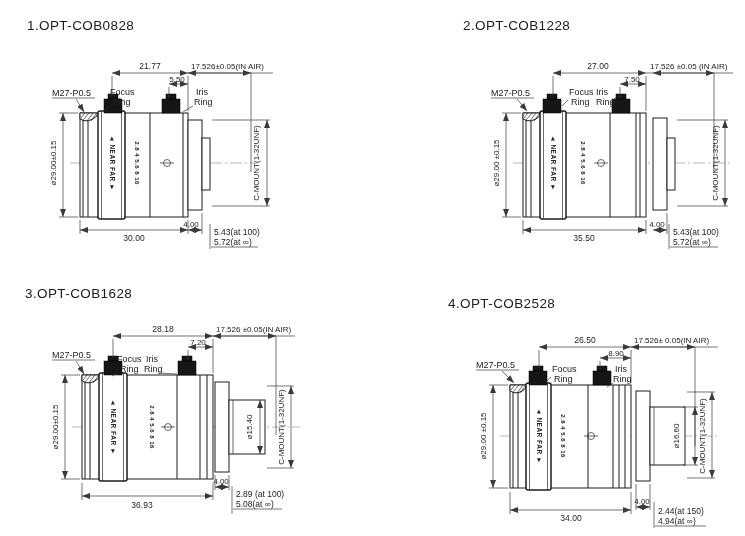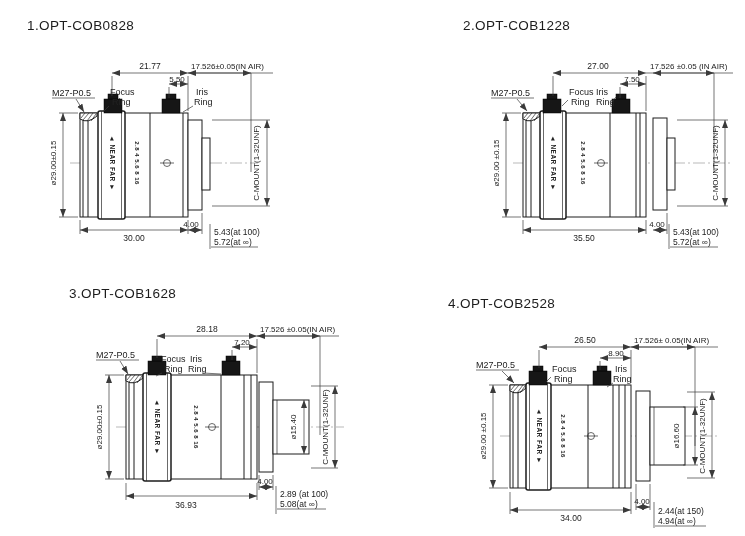--- a/index.html
+++ b/index.html
@@ -1,19 +1,19 @@
 <!DOCTYPE html>
 <html><head>
 <meta charset="utf-8">
 <style>
   html,body{margin:0;padding:0;background:#ffffff;}
   #stage{position:relative;width:745px;height:536px;background:#ffffff;overflow:hidden;
          font-family:"Liberation Sans","DejaVu Sans",sans-serif;}
   .panel{position:absolute;width:372px;height:268px;text-align:right;}
-  #p1{left:0;top:0;} #p2{left:388px;top:0;} #p3{left:0;top:268px;margin-left:44px;} #p4{left:373px;top:278px;}
+  #p1{left:0;top:0;} #p2{left:388px;top:0;} #p3{left:0;top:268px;} #p4{left:373px;top:278px;}
   svg{display:block;}
   svg text{fill:#222222;font-family:"Liberation Sans","DejaVu Sans",sans-serif;}
   .title{font-size:13.5px;letter-spacing:.4px;fill:#1c1c1c;}
   .t8{font-size:8px;} .t85{font-size:8.5px;} .t9{font-size:9px;}
   .band{font-size:6.5px;font-weight:bold;letter-spacing:.5px;}
   .ap{font-size:6px;font-weight:bold;letter-spacing:.5px;}
   .ol{fill:#ffffff;stroke:#1c1c1c;stroke-width:1;}
   .ol2{fill:#ffffff;stroke:#1c1c1c;stroke-width:1.5;}
   .ln{stroke:#1c1c1c;stroke-width:1;fill:none;}
   .thin{stroke:#2a2a2a;stroke-width:.7;fill:none;}

